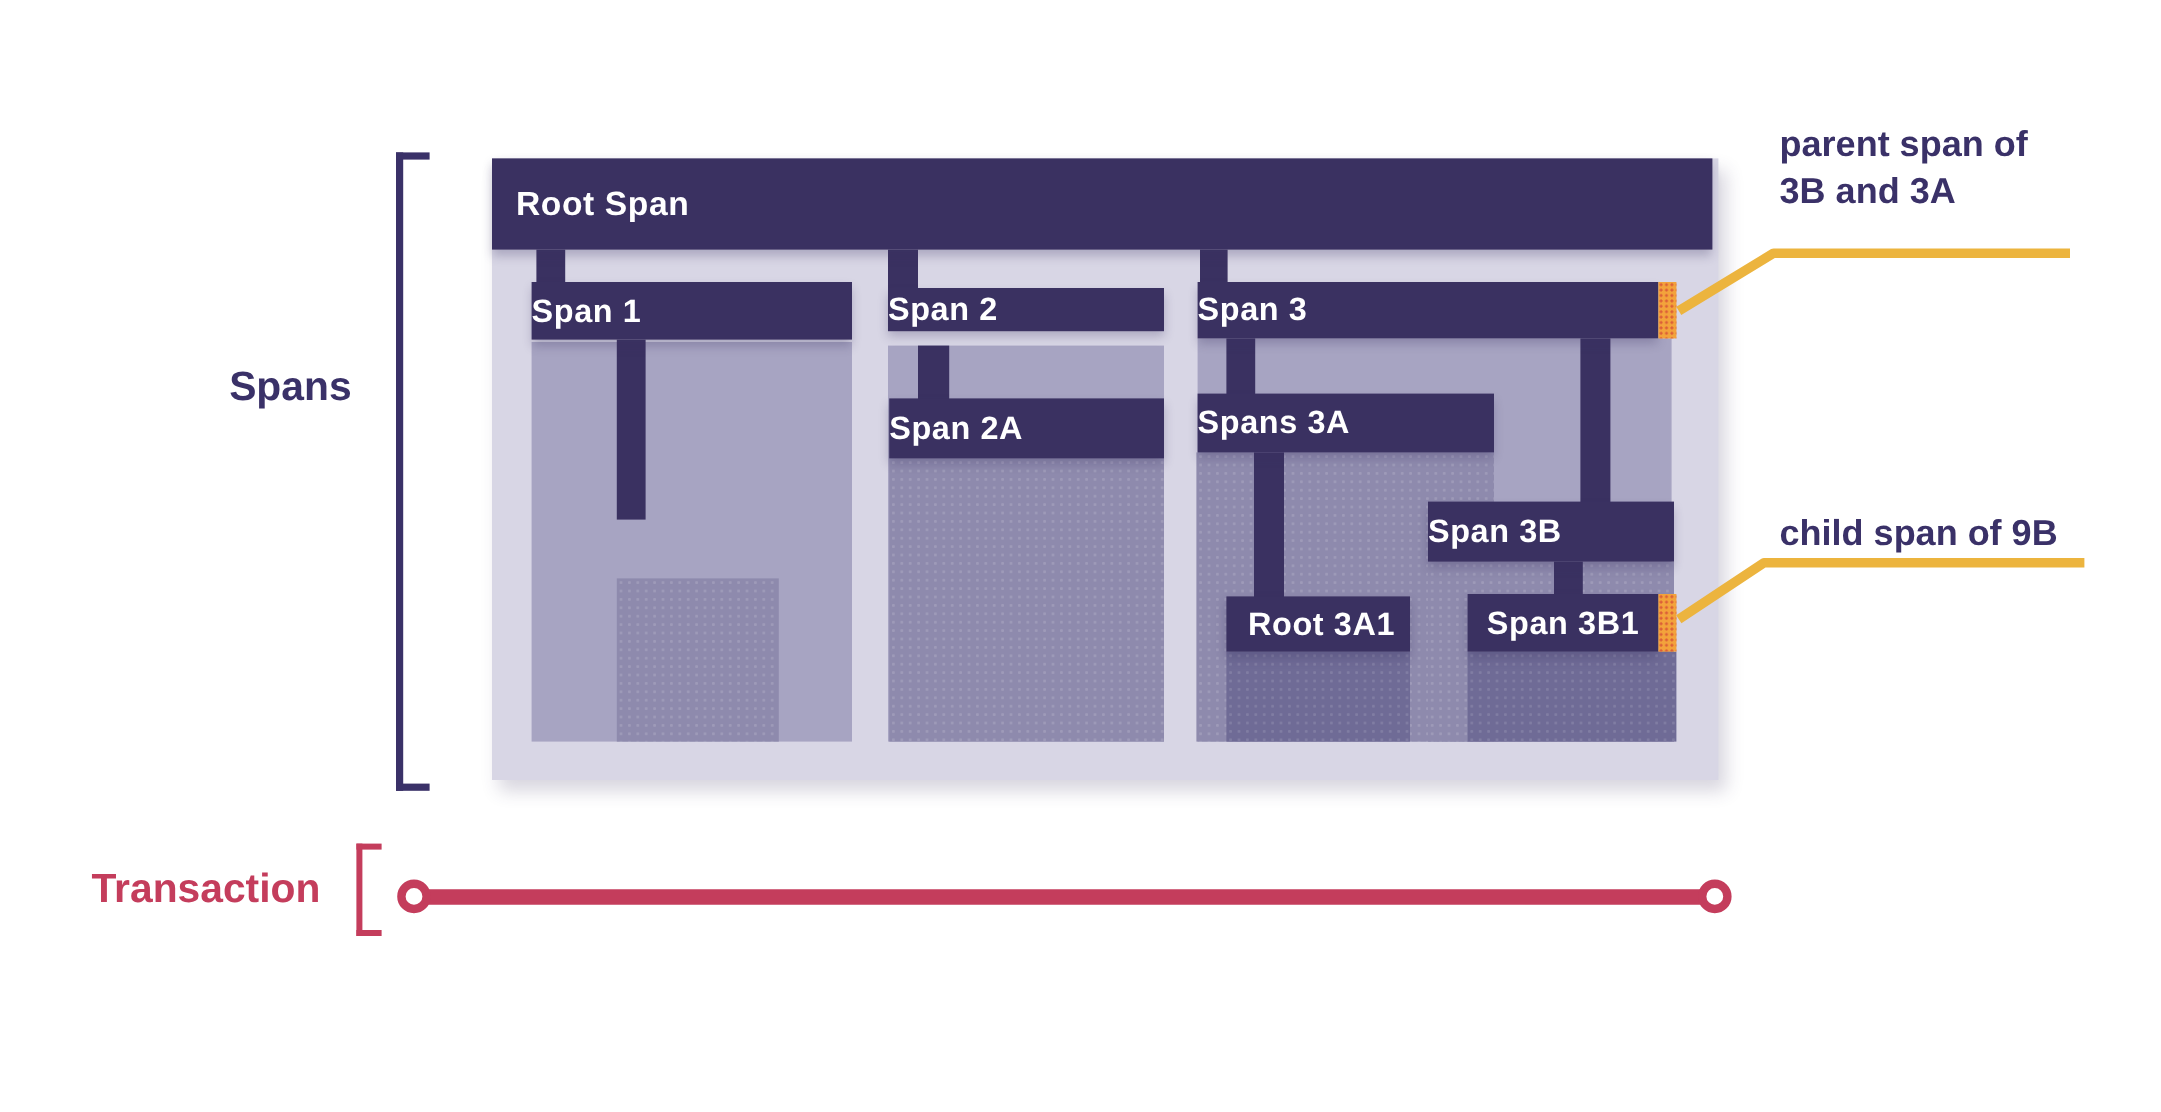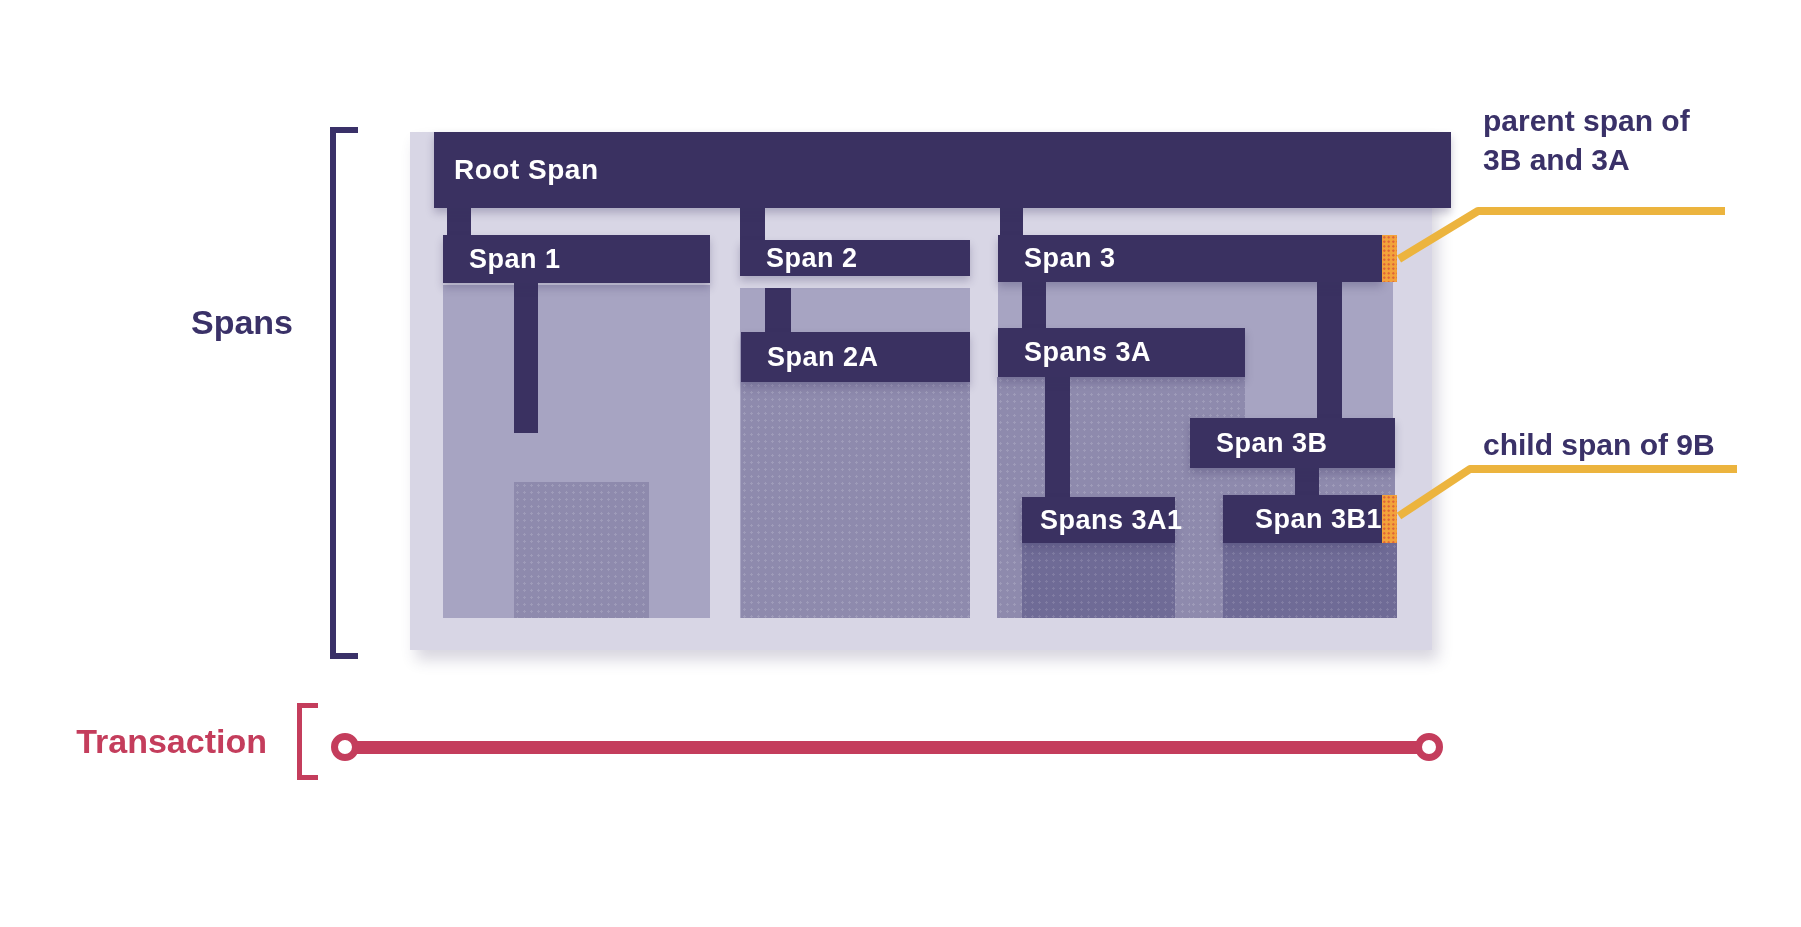--- a/index.html
+++ b/index.html
@@ -11,21 +11,21 @@
   
   .trace{
     position:absolute;left:410px;top:132px;width:1022px;height:518px;
     background:var(--c-container);
     box-shadow:6px 10px 14px rgba(59,49,97,.20);
   }
   .bar{
     position:absolute;background:var(--c-bar);display:flex;align-items:center;
     box-shadow:0 5px 8px rgba(59,49,97,.28);
   }
-  .bar .bar-label{color:#ffffff;font-size:27px;letter-spacing:.5px;padding-left:26px;white-space:nowrap;}
+  .bar .bar-label{color:#ffffff;font-size:27px;letter-spacing:.5px;white-space:nowrap;}
   .bar.root .bar-label{padding-left:20px;font-size:28px;}
   .conn{position:absolute;background:var(--c-bar);}
   .fill{position:absolute;}
   .fill.light{background:var(--c-fill-light);}
   .fill.medium{
     background-color:var(--c-fill-medium);
     background-image:radial-gradient(rgba(255,255,255,.14) 1px,transparent 1.4px);
     background-size:7px 7px;
   }
   .fill.dark{
@@ -90,21 +90,21 @@
     <div class="conn" style="left:37px;top:76px;width:24px;height:32px;"></div>
     <div class="conn" style="left:330px;top:76px;width:25px;height:36px;"></div>
     <div class="conn" style="left:590px;top:76px;width:23px;height:32px;"></div>
     <div class="conn" style="left:104px;top:151px;width:24px;height:150px;"></div>
     <div class="conn" style="left:355px;top:156px;width:26px;height:48px;"></div>
     <div class="conn" style="left:612px;top:150px;width:24px;height:50px;"></div>
     <div class="conn" style="left:907px;top:150px;width:25px;height:140px;"></div>
     <div class="conn" style="left:635px;top:245px;width:25px;height:124px;"></div>
     <div class="conn" style="left:885px;top:336px;width:24px;height:31px;"></div>
 
-    <div class="bar root" style="left:0;top:0;width:1017px;height:76px;margin-left:24px;">
+    <div class="bar root" style="left:0;top:0;width:1017px;height:76px;">
       <span class="bar-label">Root Span</span>
     </div>
     <div class="bar" style="left:33px;top:103px;width:267px;height:48px;">
       <span class="bar-label">Span 1</span>
     </div>
     <div class="bar" style="left:330px;top:108px;width:230px;height:36px;">
       <span class="bar-label">Span 2</span>
     </div>
     <div class="bar" style="left:588px;top:103px;width:384px;height:47px;text-align:right;">
       <span class="bar-label">Span 3</span>
@@ -112,24 +112,24 @@
     <div class="bar" style="left:331px;top:200px;width:229px;height:50px;">
       <span class="bar-label">Span 2A</span>
     </div>
     <div class="bar" style="left:588px;top:196px;width:247px;height:49px;">
       <span class="bar-label">Spans 3A</span>
     </div>
     <div class="bar" style="left:780px;top:286px;width:205px;height:50px;">
       <span class="bar-label">Span 3B</span>
     </div>
     <div class="bar" style="left:612px;top:365px;width:153px;height:46px;">
-      <span class="bar-label" style="padding-left:18px;">Spans 3A1</span>
+      <span class="bar-label" style="padding-left:18px;">Root 3A1</span>
     </div>
     <div class="bar" style="left:813px;top:363px;width:159px;height:48px;">
-      <span class="bar-label" style="padding-left:32px;">Span 3B1</span>
+      <span class="bar-label" style="padding-left:16px;">Span 3B1</span>
     </div>
 
     <div class="marker-cap" style="left:972px;top:103px;width:15px;height:47px;"></div>
     <div class="marker-cap" style="left:972px;top:363px;width:15px;height:48px;"></div>
   </div>
 
   <svg class="lines" width="1801" height="927" viewBox="0 0 1801 927">
     <polyline points="1725,211 1478,211 1399,259" fill="none" stroke="#ecb43e" stroke-width="8" stroke-linejoin="round"></polyline>
     <polyline points="1737,469 1470,469 1399,516" fill="none" stroke="#ecb43e" stroke-width="8" stroke-linejoin="round"></polyline>
   </svg>

